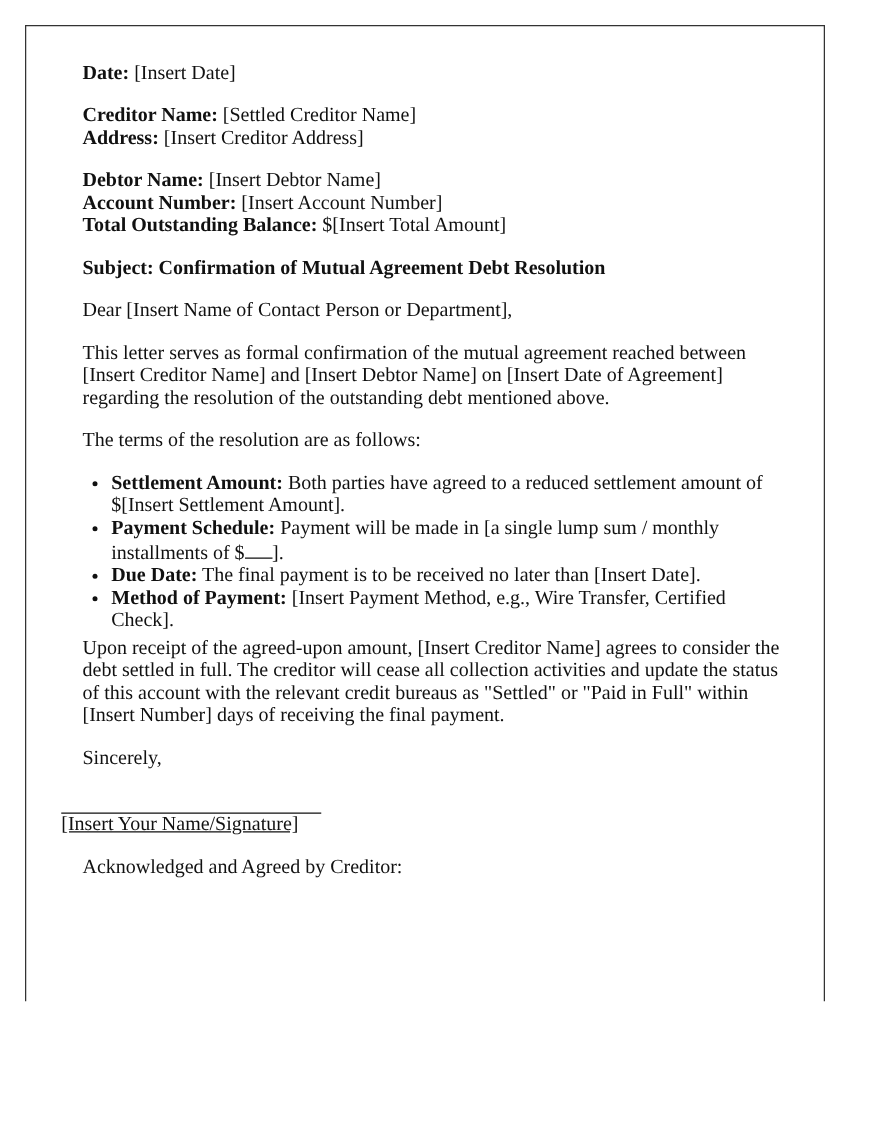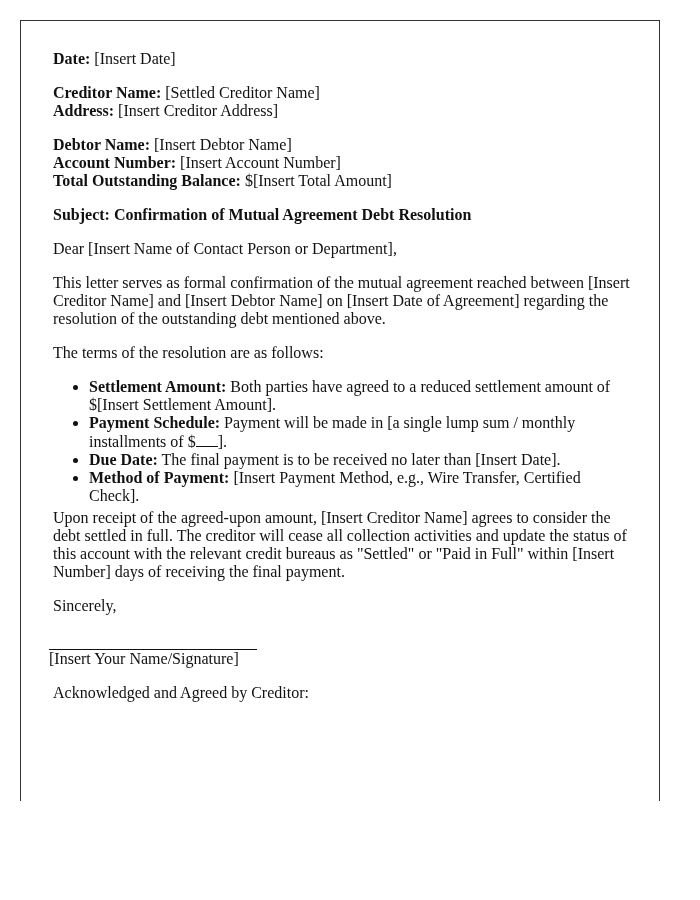--- a/index.html
+++ b/index.html
@@ -24,21 +24,21 @@
       width: 640px;
       height: 781px;
       border-top: 1px solid #333333;
       border-left: 1px solid #333333;
       border-right: 1px solid #333333;
       box-sizing: border-box;
       padding: 29px 28px 0 28px;
       overflow: hidden;
     }
     p {
-      margin: 0 0 16px 4px;
+      margin: 0 0 16px 17px;
     }
     b, .bold {
       font-weight: bold;
     }
     ul.terms {
       margin: 0 0 4px 0;
       padding-left: 40px;
       list-style: disc;
     }
     ul.terms li {
@@ -56,20 +56,21 @@
       margin-bottom: 16px;
     }
     .sig-line {
       width: 208px;
       border-top: 1px solid #111111;
       margin-top: 34px;
       height: 0;
     }
     .sig-block {
       margin-bottom: 16px;
+      text-decoration: underline;
     }
     .ack {
       font-weight: normal;
     }
   </style>
 </head>
 <body>
 
 <div class="letter">
 

